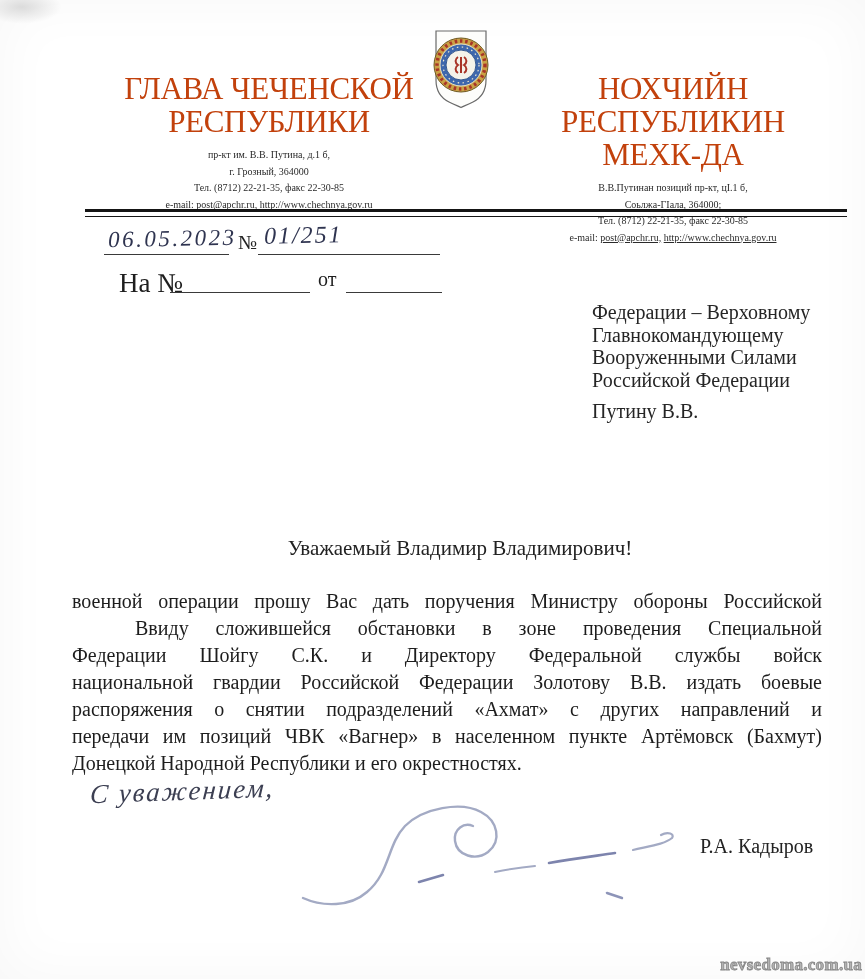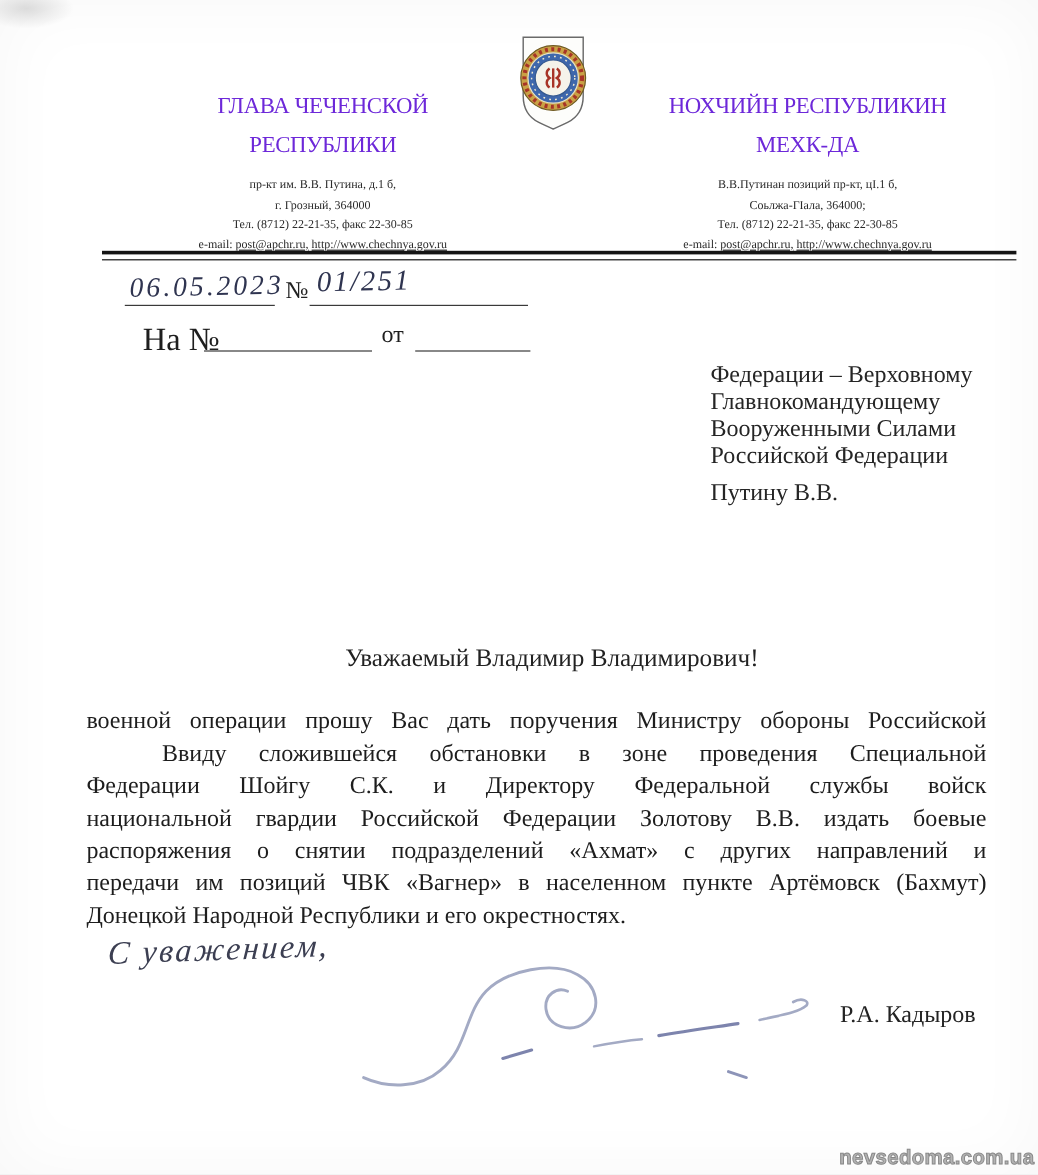--- a/index.html
+++ b/index.html
@@ -14,21 +14,21 @@
   }
   .scan-smudge {
     position:absolute; left:-18px; top:-10px; width:80px; height:34px;
     background:radial-gradient(ellipse at center, rgba(160,160,160,.35), rgba(160,160,160,0) 70%);
     border-radius:50%;
   }
   
   .lh-col { position:absolute; top:72px; text-align:center; }
   .lh-left  { left:88px;  width:362px; }
   .lh-right { left:492px; width:362px; }
-  .lh-title { font-size:19px; line-height:33px; letter-spacing:-0.3px; color:#6d28d9; }
+  .lh-title { font-size:31px; line-height:33px; letter-spacing:-0.3px; color:#c2410c; }
   .lh-addr  { margin-top:9px; font-size:10px; line-height:16.5px; color:#2a2a2a; }
   .lh-links { white-space:nowrap; }
   .u { text-decoration:underline; }
   .emblem-box { position:absolute; left:431px; top:28px; width:60px; height:84px; }
   
   .rule {
     position:absolute; left:85px; top:209px; width:762px; height:8px;
     border-top:3.5px solid #151515; border-bottom:1.5px solid #151515;
   }
   
@@ -61,21 +61,21 @@
   
   .valediction {
     position:absolute; left:90px; top:776px; font-size:27px; font-style:italic;
     letter-spacing:2px; color:#3c3f52; transform:rotate(-2deg) skewX(-6deg);
   }
   .signature-svg { position:absolute; left:295px; top:795px; }
   .signer-name { position:absolute; left:700px; top:835px; font-size:20px; color:#232323; }
   
   .watermark {
     position:absolute; right:3px; bottom:4px;
-    font-family:Liberation Sans, sans-serif; font-weight:bold; font-size:17px;
+    font-family:Liberation Serif, serif; font-weight:bold; font-size:17px;
     color:#b3b3b3; -webkit-text-stroke:0.8px #878787; letter-spacing:0.3px;margin-left:40px;
   }
 </style>
 </head>
 <body>
 
 <div class="page">
   <div class="scan-smudge"></div>
 
   <div class="lh-col lh-left">

